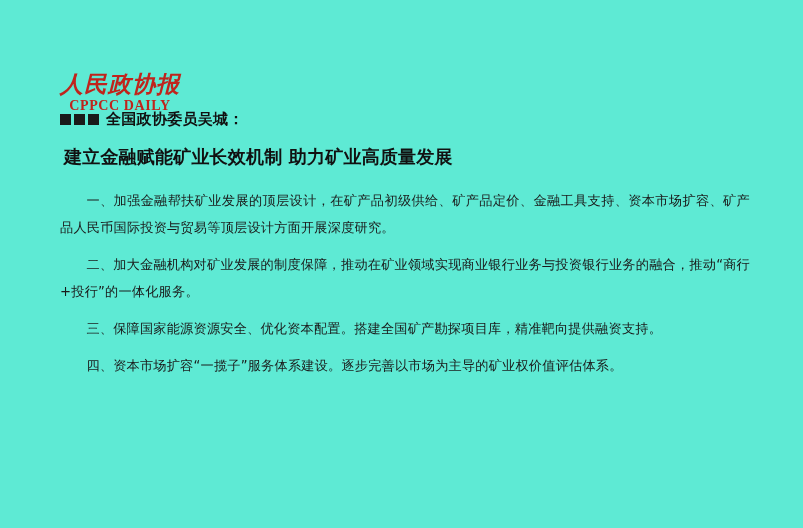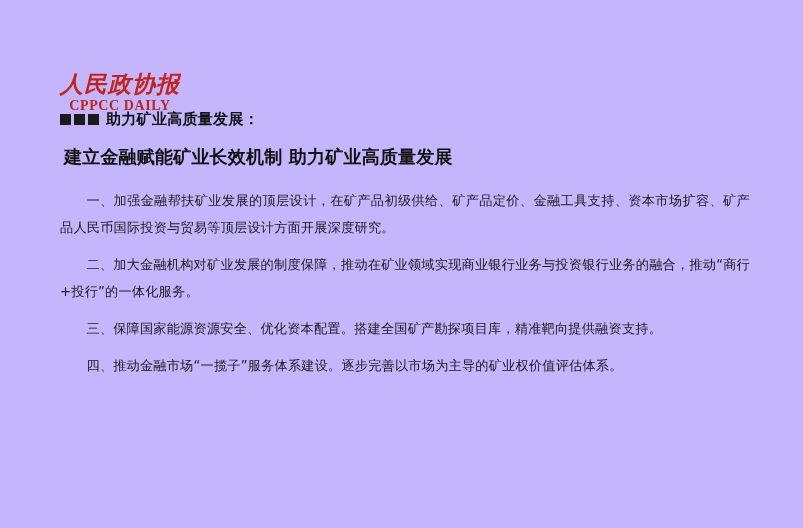--- a/index.html
+++ b/index.html
@@ -10,21 +10,21 @@
     width: 803px;
     height: 528px;
     background: #ffffff;
     font-family: "Liberation Sans", sans-serif;
     overflow: hidden;
   }
   .page {
     position: relative;
     width: 803px;
     height: 528px;
-    background: #c4b5fd;
+    background: #5eead4;
   }
   .masthead {
     position: absolute;
     left: 60px;
     top: 72px;
     width: 120px;
     text-align: center;
     user-select: none;
   }
   .masthead-cn {
@@ -105,25 +105,25 @@
   </div>
 
   <div class="content">
 
     <div class="headline-row">
       <span class="squares">
         <i></i>
           <i></i>
           <i></i>
       </span>
-      <span class="byline">助力矿业高质量发展：</span>
+      <span class="byline">全国政协委员吴城：</span>
     </div>
 
     <div class="subtitle">建立金融赋能矿业长效机制 助力矿业高质量发展</div>
 
     <p class="para">一、加强金融帮扶矿业发展的顶层设计，在矿产品初级供给、矿产品定价、金融工具支持、资本市场扩容、矿产品人民币国际投资与贸易等顶层设计方面开展深度研究。</p>
     <p class="para">二、加大金融机构对矿业发展的制度保障，推动在矿业领域实现商业银行业务与投资银行业务的融合，推动“商行+投行”的一体化服务。</p>
     <p class="para">三、保障国家能源资源安全、优化资本配置。搭建全国矿产勘探项目库，精准靶向提供融资支持。</p>
-    <p class="para">四、推动金融市场“一揽子”服务体系建设。逐步完善以市场为主导的矿业权价值评估体系。</p>
+    <p class="para">四、资本市场扩容“一揽子”服务体系建设。逐步完善以市场为主导的矿业权价值评估体系。</p>
 
   </div>
 
 </div>
 
 </body></html>

